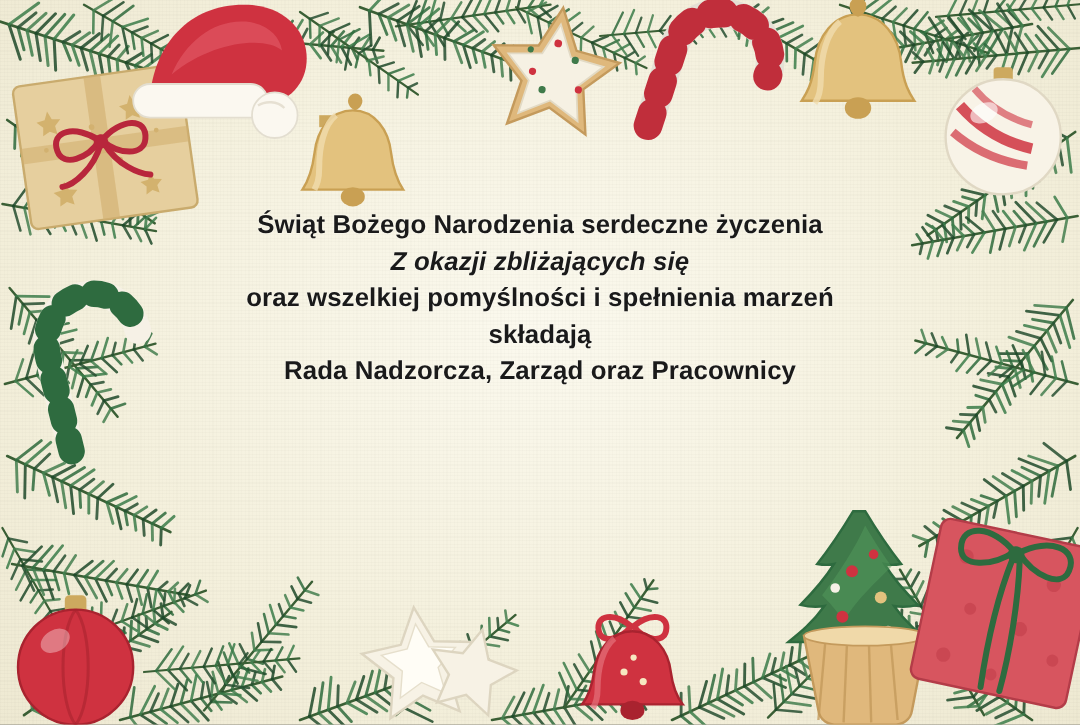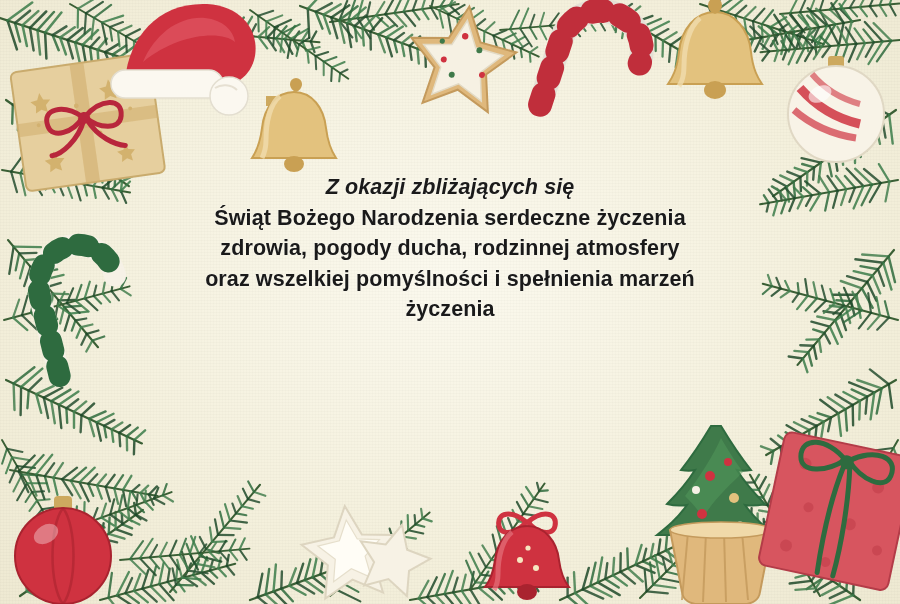--- a/index.html
+++ b/index.html
@@ -1437,20 +1437,20 @@
           <path d="M78 42c22-18 48-14 44 6-3 16-28 10-44-6z"></path>
           <path d="M74 48c-6 34-6 78-4 110"></path>
           <path d="M80 48c6 34 8 78 6 110"></path>
         </g>
         <circle cx="76" cy="44" r="7" fill="#2e6b3f"></circle>
       </g>
     </svg>
   </div>
 
   <div id="greeting">
+    <div class="line">Świąt Bożego Narodzenia serdeczne życzenia</div>
     <div class="line italic">Z okazji zbliżających się</div>
-    <div class="line">Świąt Bożego Narodzenia serdeczne życzenia</div>
-    <div class="line">zdrowia, pogody ducha, rodzinnej atmosfery</div>
     <div class="line">oraz wszelkiej pomyślności i spełnienia marzeń</div>
-    <div class="line">życzenia</div>
+    <div class="line">składają</div>
+    <div class="line">Rada Nadzorcza, Zarząd oraz Pracownicy</div>
   </div>
 
 </div>
 
 </body></html>

